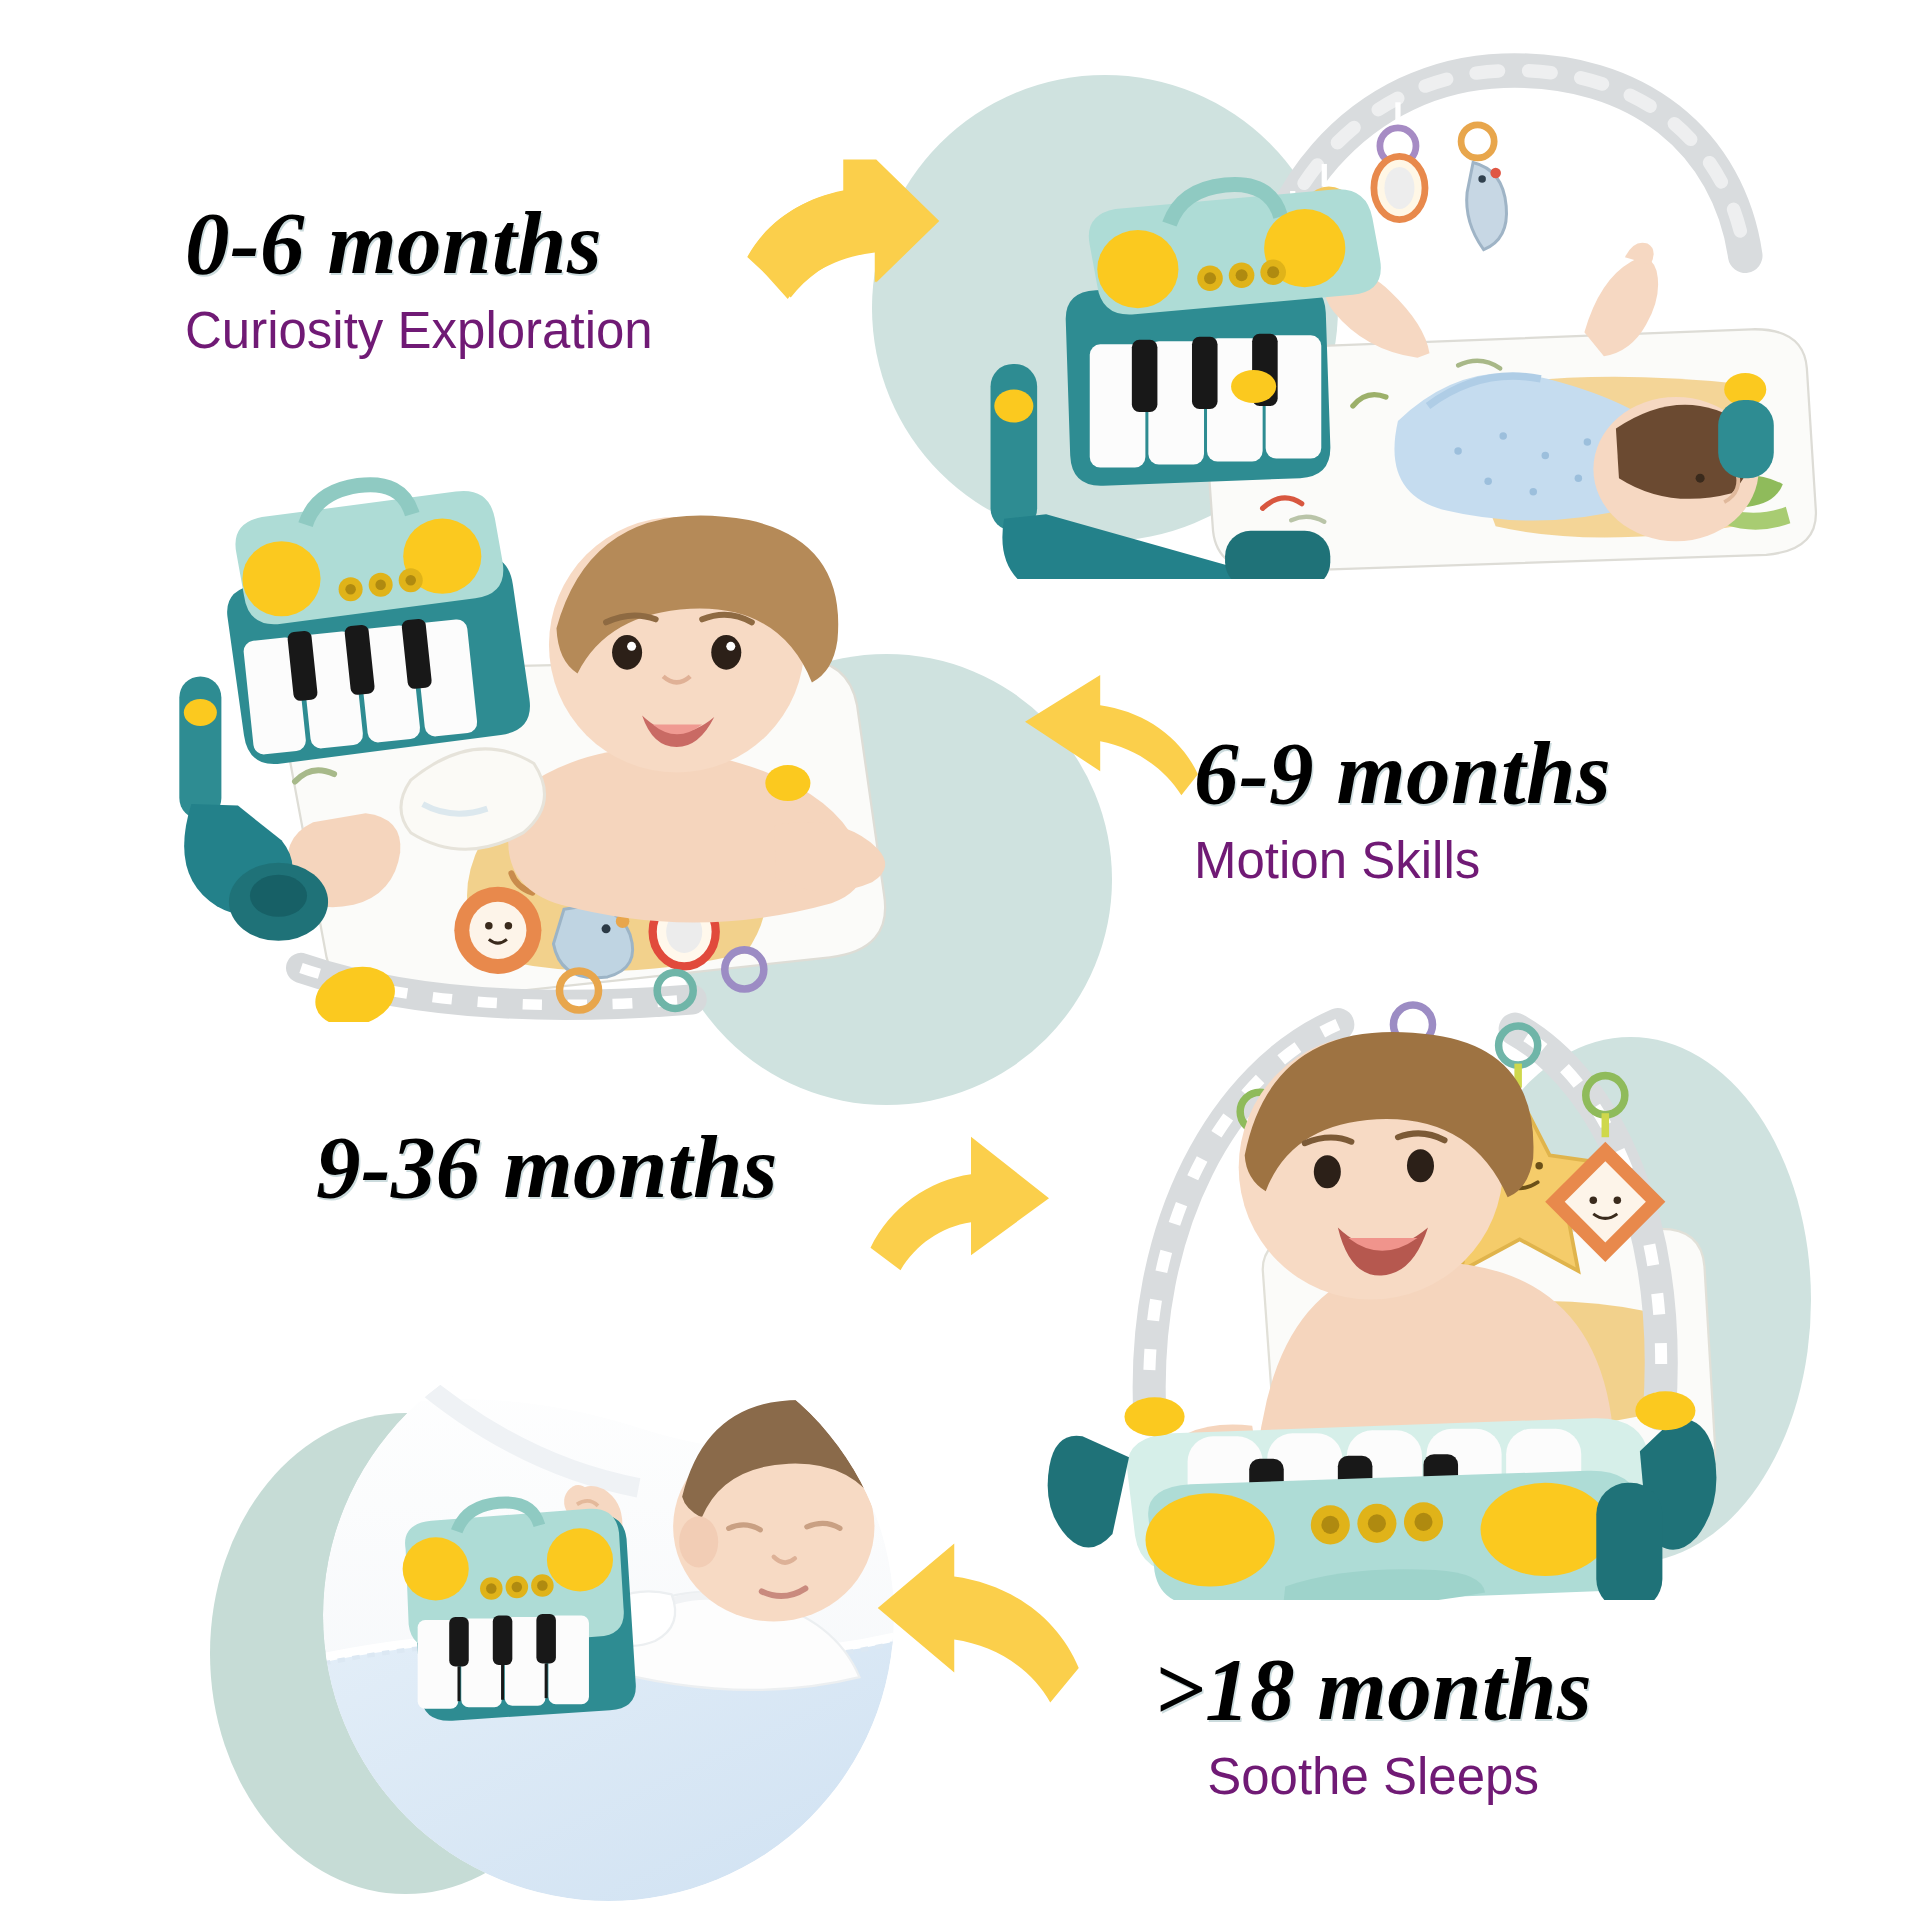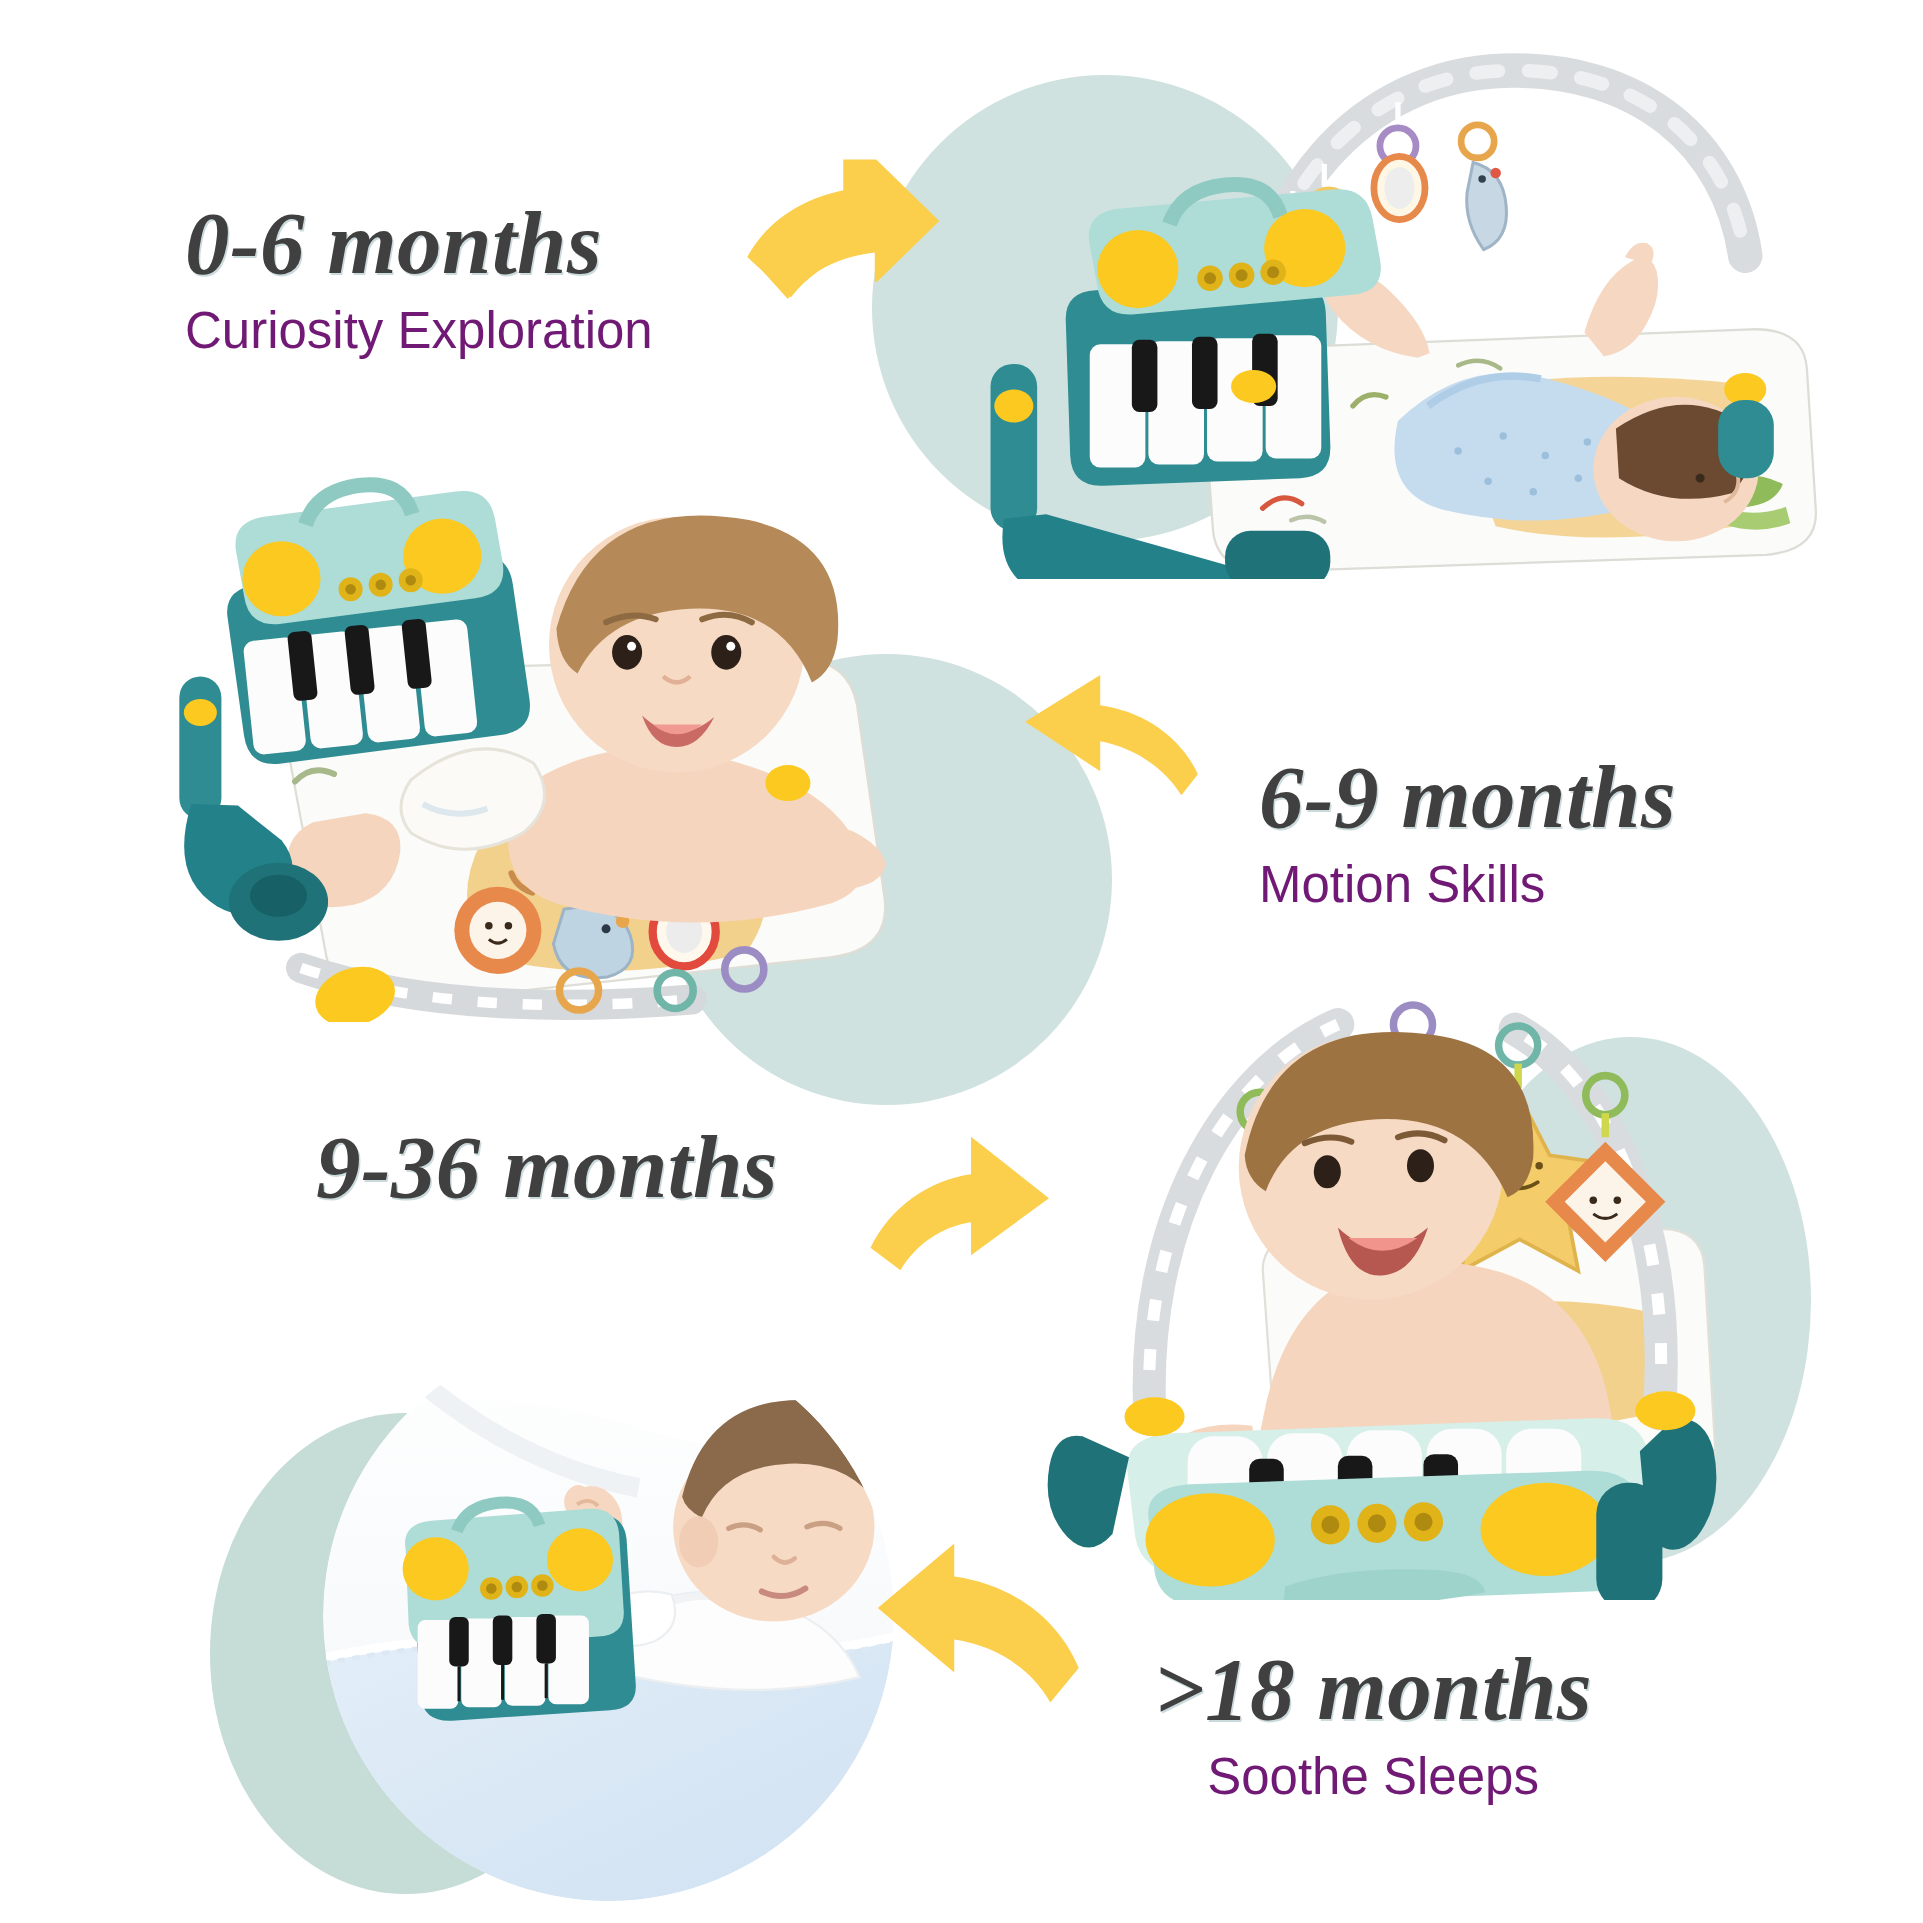--- a/index.html
+++ b/index.html
@@ -12,21 +12,21 @@
   #stage { position: relative; width: 1924px; height: 1924px; background: #fff; }
 
   
   .label-block { position: absolute; }
   .age-title {
     font-family: "Liberation Serif", serif;
     font-style: italic;
     font-weight: 700;
     font-size: 89px;
     line-height: 1.05;
-    color: #404040;
+    color: #000000;
     letter-spacing: 0.4px;
     white-space: nowrap;
     text-shadow: 1.5px 2.3px 0 rgba(20,90,100,0.22);
   }
   .age-sub {
     font-family: "Liberation Sans", sans-serif;
     font-weight: 400;
     font-size: 51px;
     line-height: 1.15;
     color: #701a75;
@@ -284,21 +284,21 @@
             <circle cx="336" cy="172" r="7"></circle>
         </g>
       </g>
 
       <ellipse cx="838" cy="442" rx="30" ry="24" fill="#FBC91F"></ellipse>
 
       <ellipse cx="262" cy="726" rx="54" ry="38" fill="#FBC91F" transform="rotate(-16 262 726)"></ellipse>
     </svg>
   </div>
 
-  <div class="label-block" style="left:1259px; top:727px;margin-top:24px;">
+  <div class="label-block" style="left:1194px; top:727px;">
     <div class="age-title">6-9 months</div>
     <div class="age-sub">Motion Skills</div>
   </div>
 
   <div class="arrow" style="left:1007px; top:669px; width:233px; height:173px;">
     <svg viewBox="0 0 310 230" width="233" height="173">
       <path d="M254 140 C 230 88, 180 56, 124 48 L 124 8 L 24 70 L 124 136 L 124 96 C 168 104, 208 130, 232 168 Z" fill="#FBCF4B"></path>
     </svg>
   </div>
 

